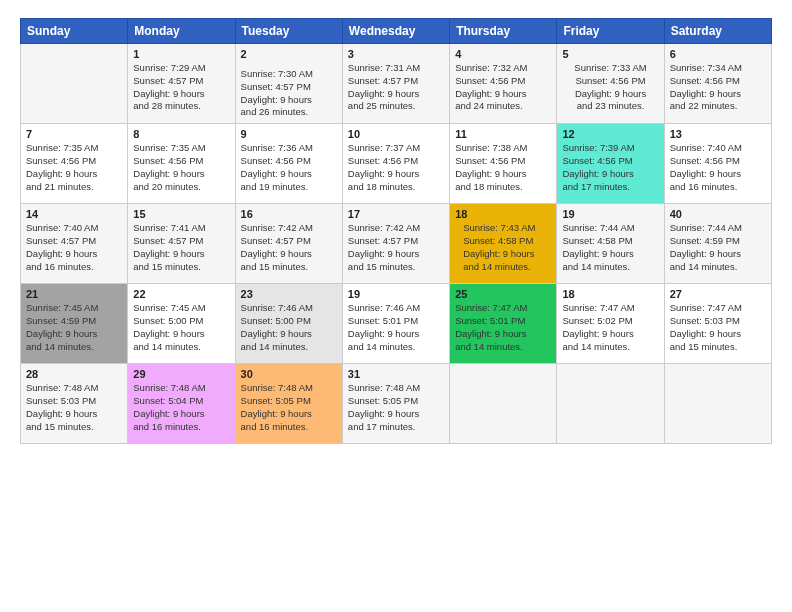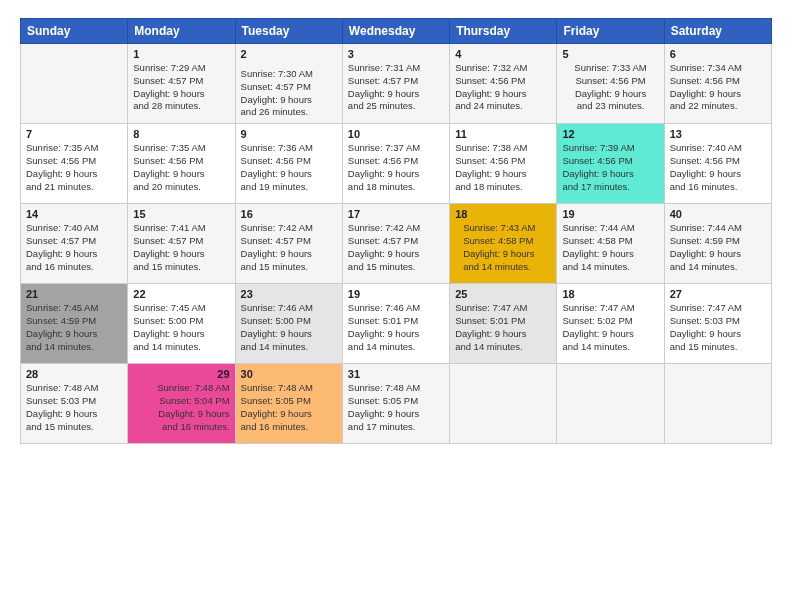--- a/index.html
+++ b/index.html
@@ -281,21 +281,21 @@
 Daylight: 9 hours
 and 14 minutes.</div>
           </td>
           <td style="background-color: rgb(255, 255, 255);">
             <span class="day-number">19</span>
             <div class="day-info" style="white-space: pre-line;">Sunrise: 7:46 AM
 Sunset: 5:01 PM
 Daylight: 9 hours
 and 14 minutes.</div>
           </td>
-          <td style="background-color: #e5e5e5;">
+          <td style="background-color: #22c55e;">
             <span class="day-number">25</span>
             <div class="day-info" style="white-space: pre-line;">Sunrise: 7:47 AM
 Sunset: 5:01 PM
 Daylight: 9 hours
 and 14 minutes.</div>
           </td>
           <td style="background-color: rgb(255, 255, 255);">
             <span class="day-number">18</span>
             <div class="day-info" style="white-space: pre-line;">Sunrise: 7:47 AM
 Sunset: 5:02 PM
@@ -311,21 +311,21 @@
           </td>
         </tr>
         <tr>
           <td style="background-color: rgb(245, 245, 245);">
             <span class="day-number">28</span>
             <div class="day-info" style="white-space: pre-line;">Sunrise: 7:48 AM
 Sunset: 5:03 PM
 Daylight: 9 hours
 and 15 minutes.</div>
           </td>
-          <td style="background-color: #ec4899; text-align: right;">
+          <td style="background-color: #f0abfc;">
             <span class="day-number">29</span>
             <div class="day-info" style="white-space: pre-line;">Sunrise: 7:48 AM
 Sunset: 5:04 PM
 Daylight: 9 hours
 and 16 minutes.</div>
           </td>
           <td style="background-color: #fdba74;">
             <span class="day-number">30</span>
             <div class="day-info" style="white-space: pre-line;">Sunrise: 7:48 AM
 Sunset: 5:05 PM

